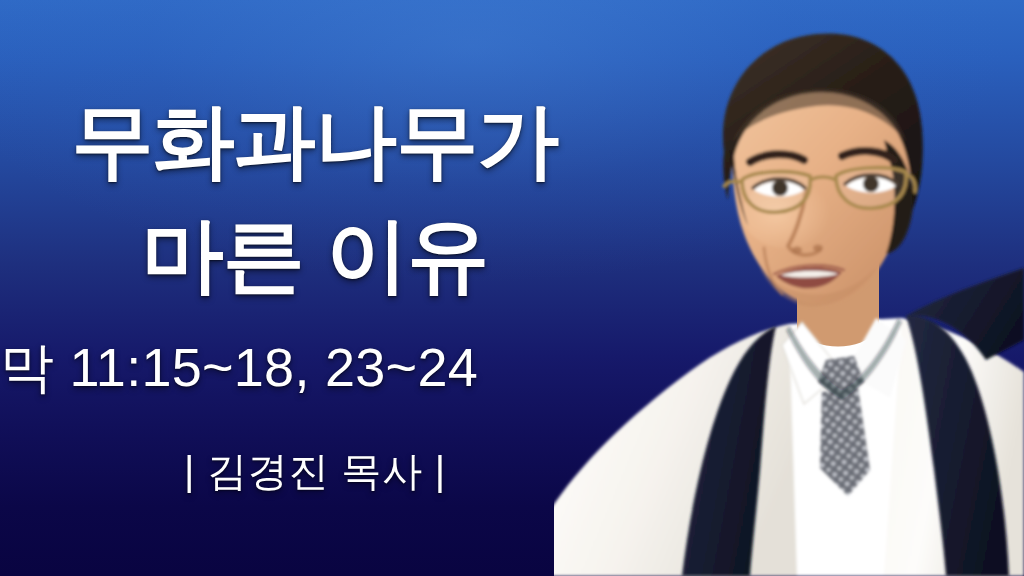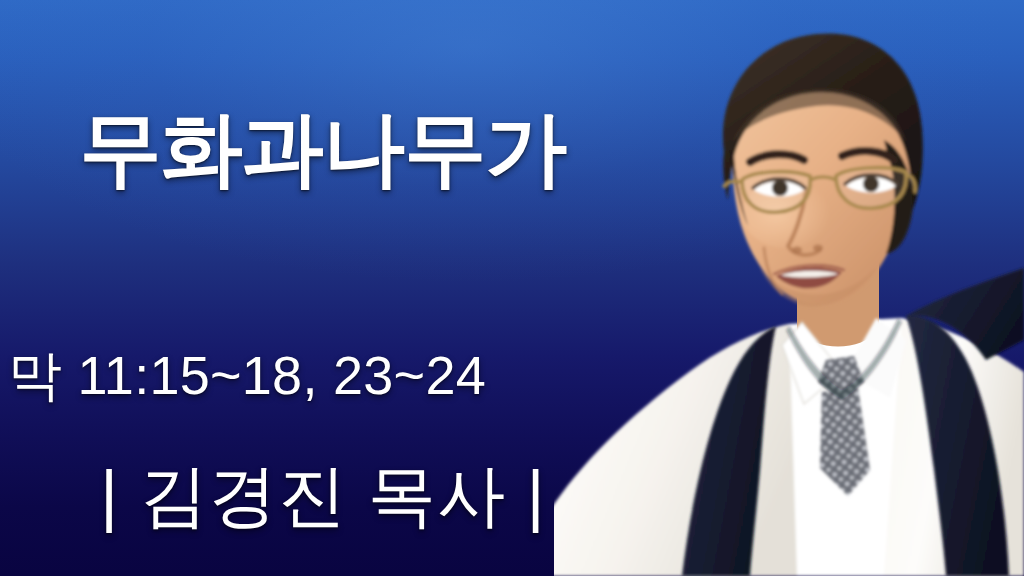--- a/index.html
+++ b/index.html
@@ -35,26 +35,25 @@
     background: radial-gradient(ellipse 70% 55% at 46% 8%,
         rgba(80,140,220,0.30) 0%,
         rgba(60,110,200,0.10) 45%,
         rgba(0,0,0,0) 75%);
     pointer-events: none;
   }
 
   
   #text-block {
     position: absolute;
-    left: 8px;
+    left: 0;
     top: 0;
     width: 660px;
     height: 436px;
     z-index: 6;
-    margin-top: 8px;
   }
 
   .ttl {
     position: absolute;
     color: #ffffff;
     white-space: nowrap;
     text-shadow:
        0 3px 6px rgba(0,0,0,0.45),
        0 1px 2px rgba(0,0,0,0.55);
     letter-spacing: -0.01em;
@@ -84,21 +83,21 @@
     font-size: 54px;
     font-weight: 400;
     line-height: 1.15;
     letter-spacing: 0.005em;
   }
 
   #speaker-name {
     left: 0; right: 30px;
     top: 448px;
     text-align: center;
-    font-size: 68px;
+    font-size: 40px;
     font-weight: 400;
     line-height: 1.15;
     letter-spacing: 0.02em;
   }
 
   
   #portrait {
     position: absolute;
     right: 0;
     top: 0;
@@ -291,19 +290,20 @@
         </g>
       </g>
 
       <rect x="0" y="0" width="34" height="576" fill="none"></rect>
     </svg>
   </div>
 
   <div id="text-block">
     <div class="ttl" id="title-line-1">무화과나무가</div>
 
+    <div class="ttl" id="title-line-2">마른 이유</div>
 
     <div class="ttl" id="scripture-ref">막 11:15~18, 23~24</div>
 
     <div class="ttl" id="speaker-name">| 김경진 목사 |</div>
   </div>
 
 </div>
 
 </body></html>

